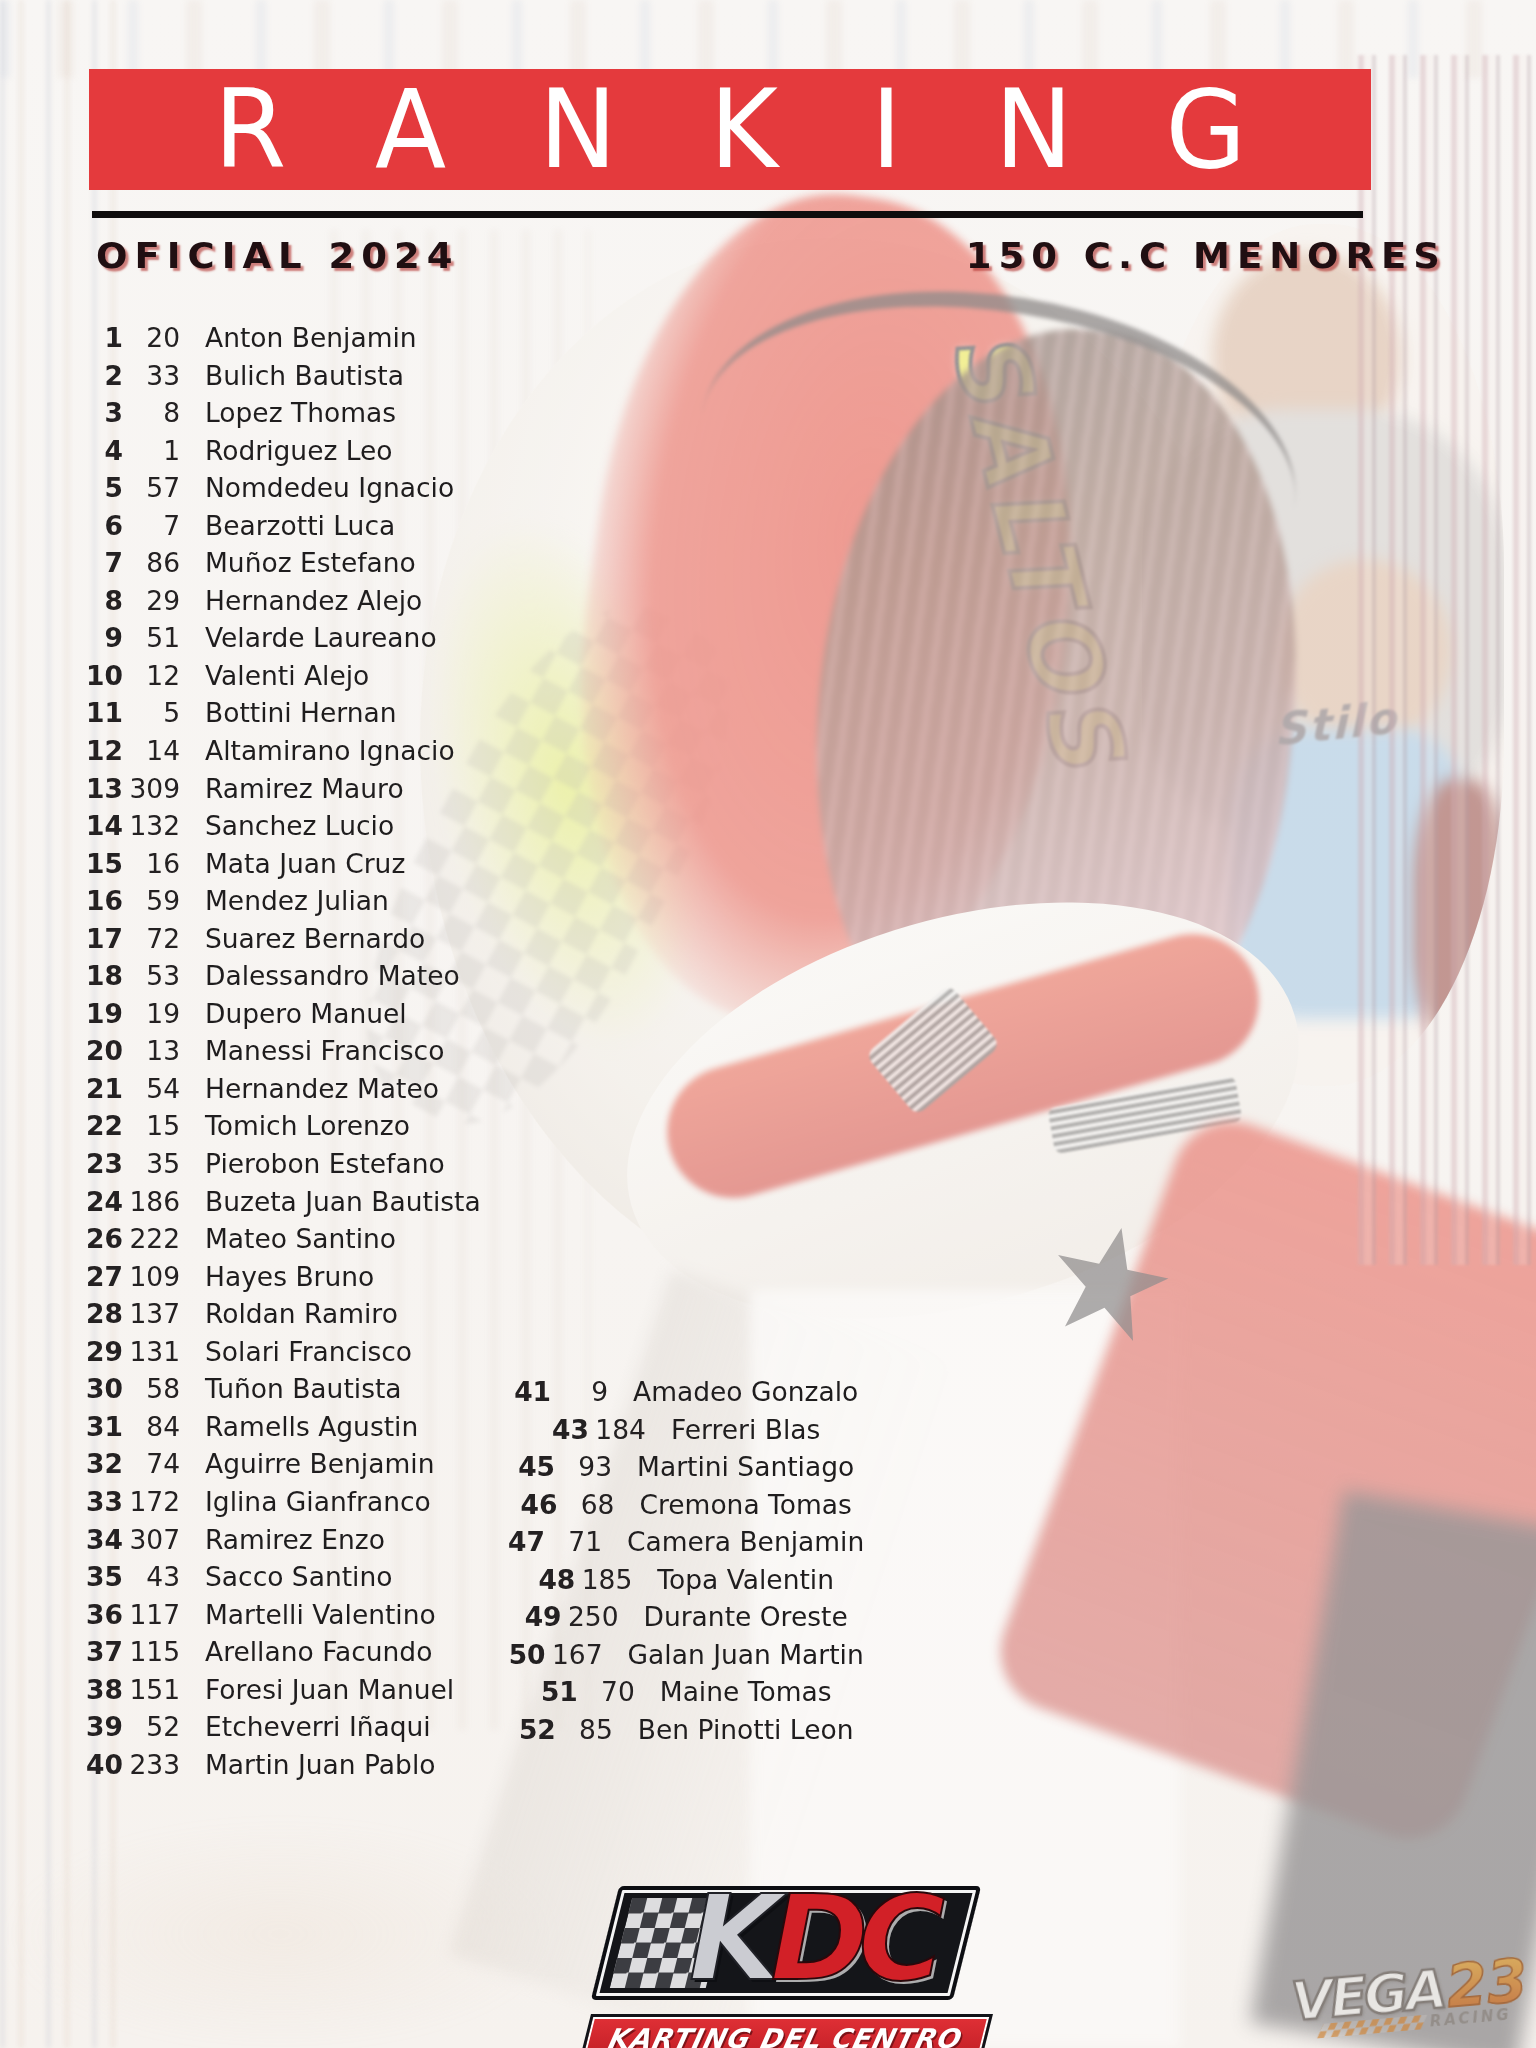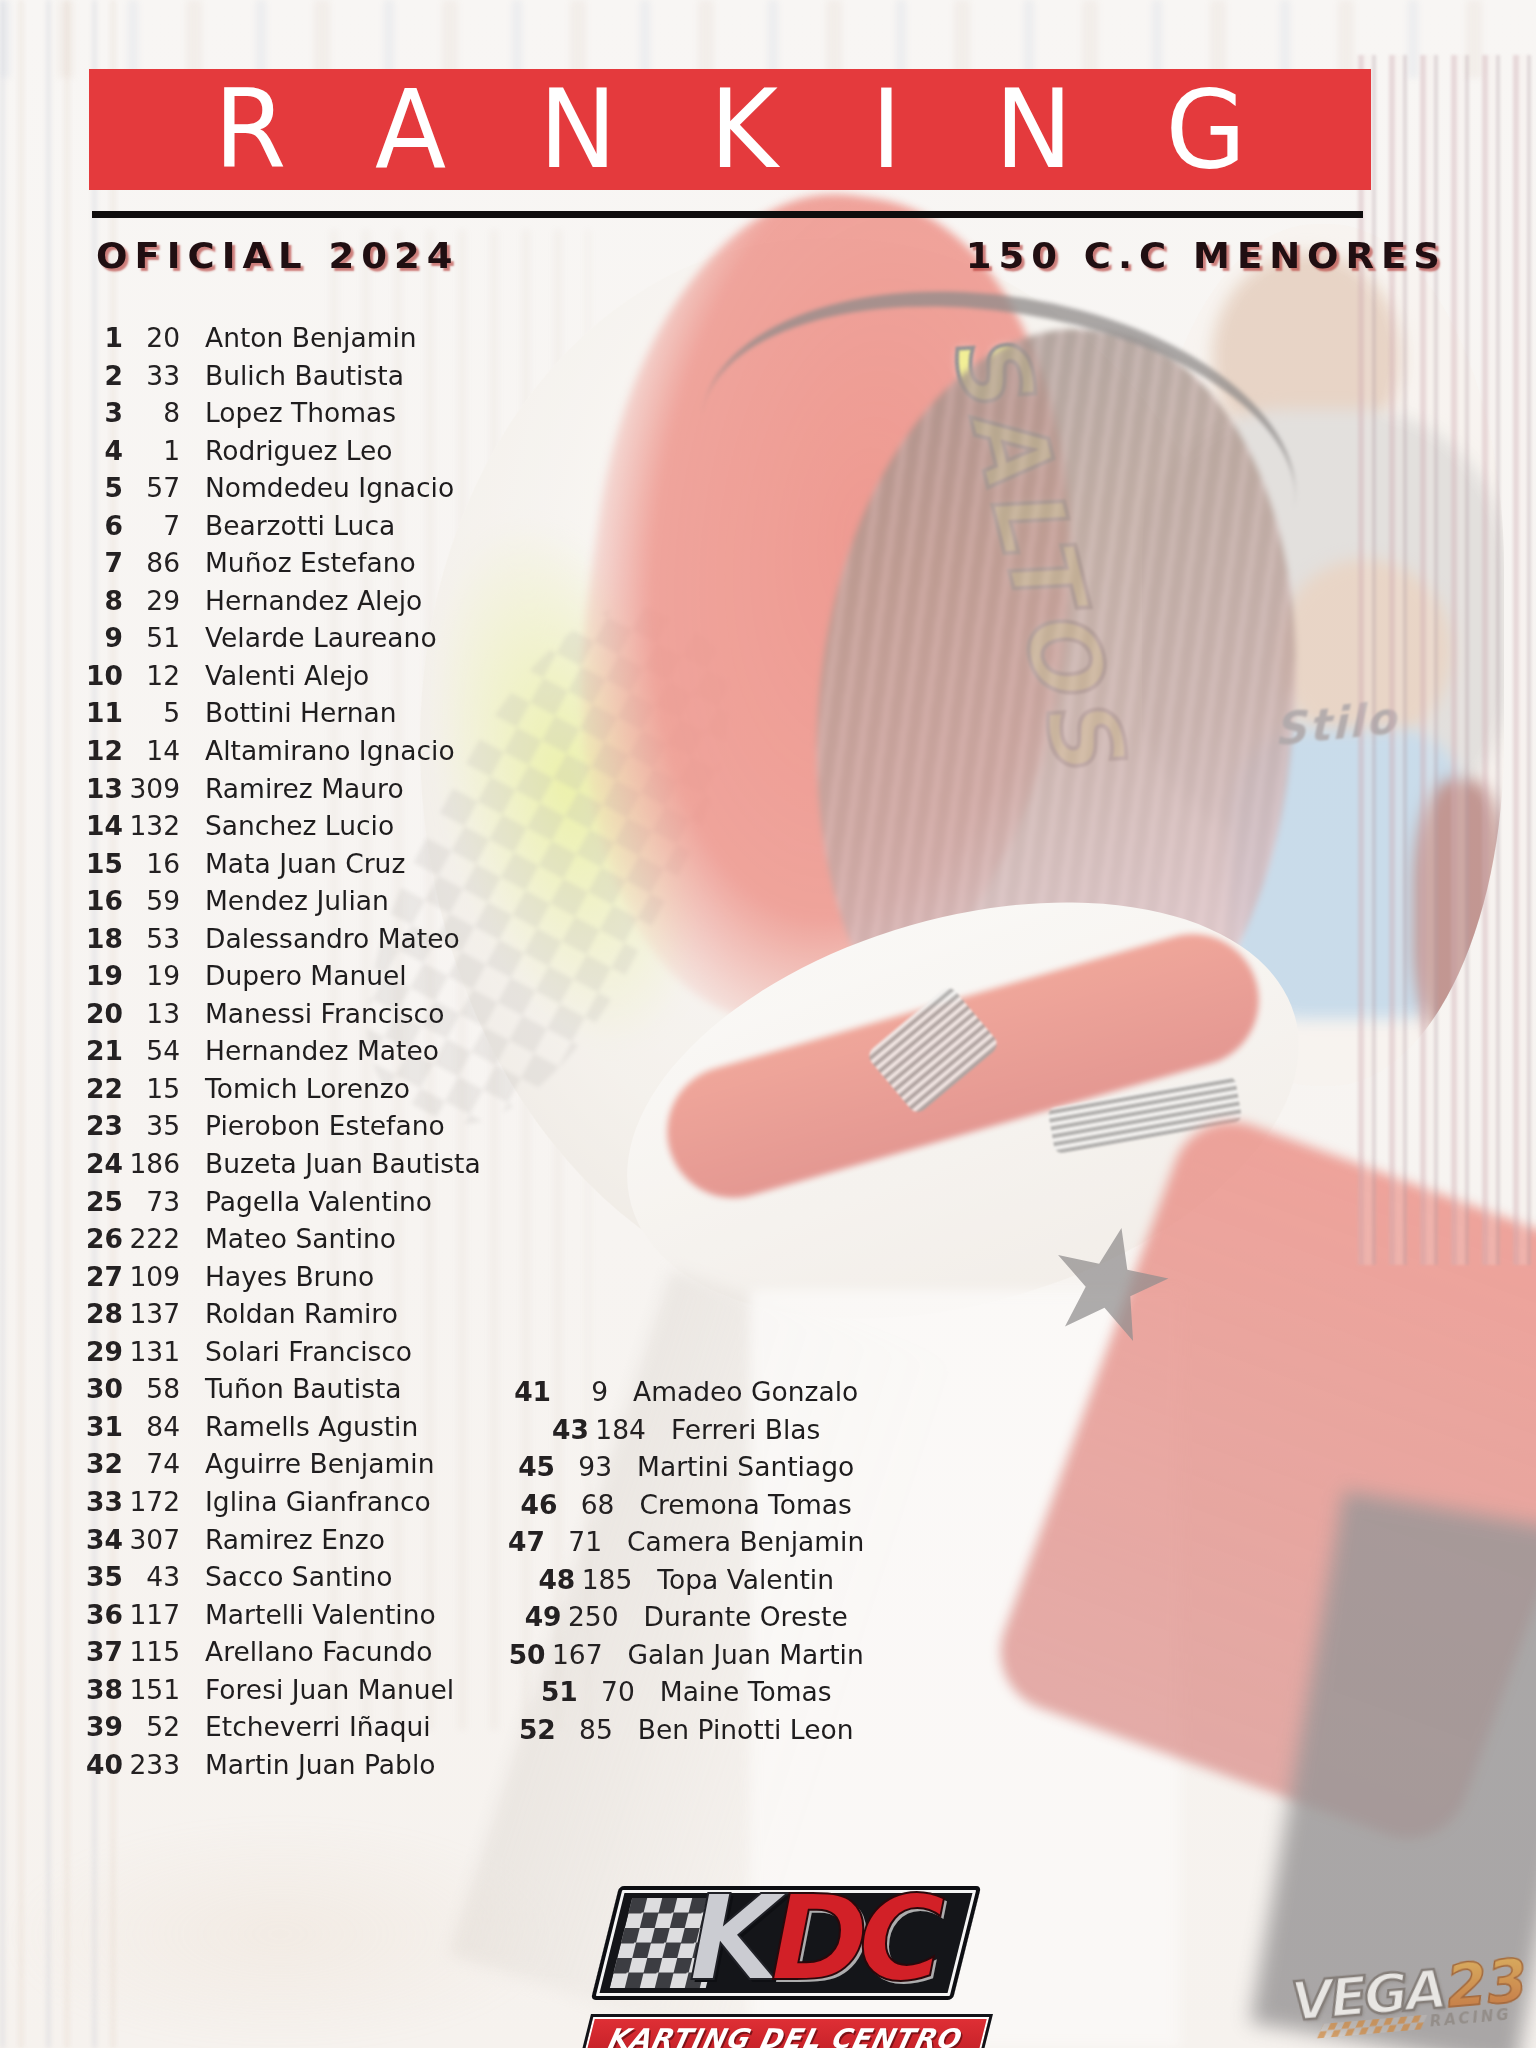--- a/index.html
+++ b/index.html
@@ -264,20 +264,25 @@
     <span class="kart">16</span>
     <span class="name">Mata Juan Cruz</span>
   </div>
 
   <div class="row">
     <span class="pos">16</span>
     <span class="kart">59</span>
     <span class="name">Mendez Julian</span>
   </div>
 
+  <div class="row">
+    <span class="pos">17</span>
+    <span class="kart">72</span>
+    <span class="name">Suarez Bernardo</span>
+  </div>
 
   <div class="row">
     <span class="pos">18</span>
     <span class="kart">53</span>
     <span class="name">Dalessandro Mateo</span>
   </div>
 
   <div class="row">
     <span class="pos">19</span>
     <span class="kart">19</span>
@@ -307,25 +312,20 @@
     <span class="kart">35</span>
     <span class="name">Pierobon Estefano</span>
   </div>
 
   <div class="row">
     <span class="pos">24</span>
     <span class="kart">186</span>
     <span class="name">Buzeta Juan Bautista</span>
   </div>
 
-  <div class="row">
-    <span class="pos">25</span>
-    <span class="kart">73</span>
-    <span class="name">Pagella Valentino</span>
-  </div>
 
   <div class="row">
     <span class="pos">26</span>
     <span class="kart">222</span>
     <span class="name">Mateo Santino</span>
   </div>
 
   <div class="row">
     <span class="pos">27</span>
     <span class="kart">109</span>

